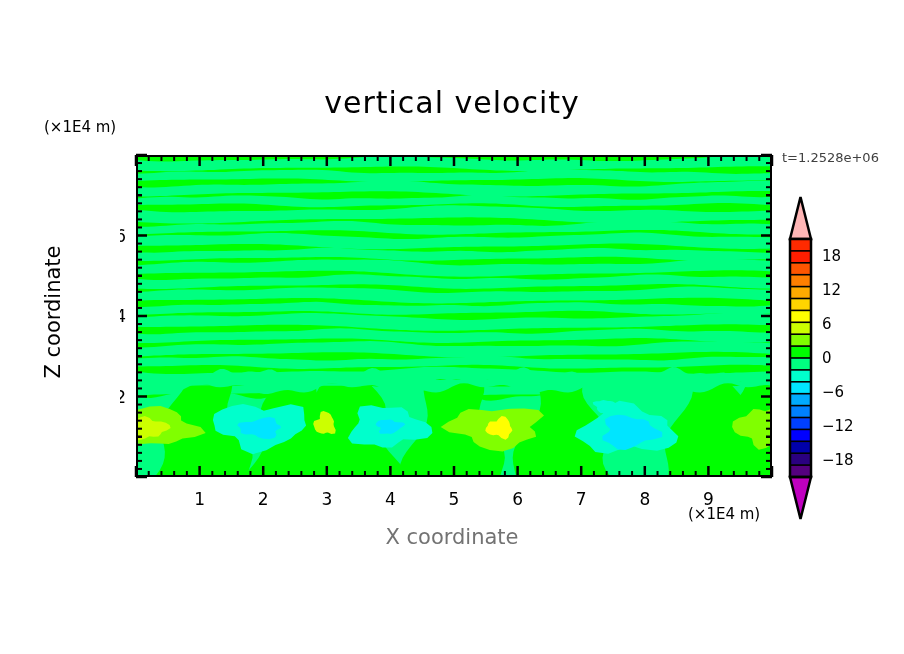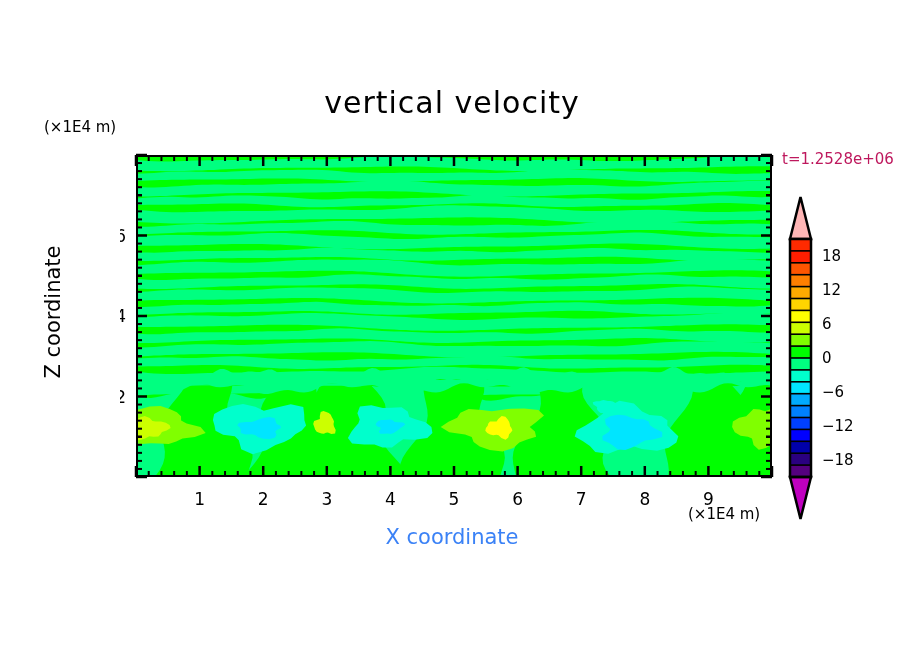--- a/index.html
+++ b/index.html
@@ -3,24 +3,24 @@
 <meta charset="utf-8">
 <style>
   html,body{margin:0;padding:0;background:#ffffff;}
   body{width:904px;height:654px;position:relative;overflow:hidden;
        font-family:"DejaVu Sans","Liberation Sans",sans-serif;}
   .abs{position:absolute;}
   #title{left:0;top:85px;width:904px;text-align:center;font-size:30px;
          color:#000;letter-spacing:1px;font-weight:400;}
   #zunit{left:44px;top:118px;font-size:15px;color:#000;}
   #xunit{left:688px;top:505px;font-size:15px;color:#000;}
-  #xtitle{left:0;top:525px;width:904px;text-align:center;font-size:21px;color:#3b82f6;}
+  #xtitle{left:0;top:525px;width:904px;text-align:center;font-size:21px;color:#737373;}
   #ztitle{left:-17px;top:300px;width:140px;text-align:center;font-size:21px;color:#000;
           transform:rotate(-90deg);transform-origin:50% 50%;}
-  #tstamp{left:782px;top:150px;font-size:15px;color:#be185d;white-space:nowrap;}
+  #tstamp{left:782px;top:150px;font-size:13px;color:#404040;white-space:nowrap;}
   svg{display:block;}
   #plotsvg{left:136px;top:155px;}
   #axsvg{left:120px;top:140px;}
   #cbsvg{left:776px;top:195px;}
   .tklbl{font-size:17px;fill:#000;font-family:"DejaVu Sans","Liberation Sans",sans-serif;}
   .cblbl{font-size:15px;fill:#000;font-family:"DejaVu Sans","Liberation Sans",sans-serif;}
 </style>
 </head>
 <body>
 

